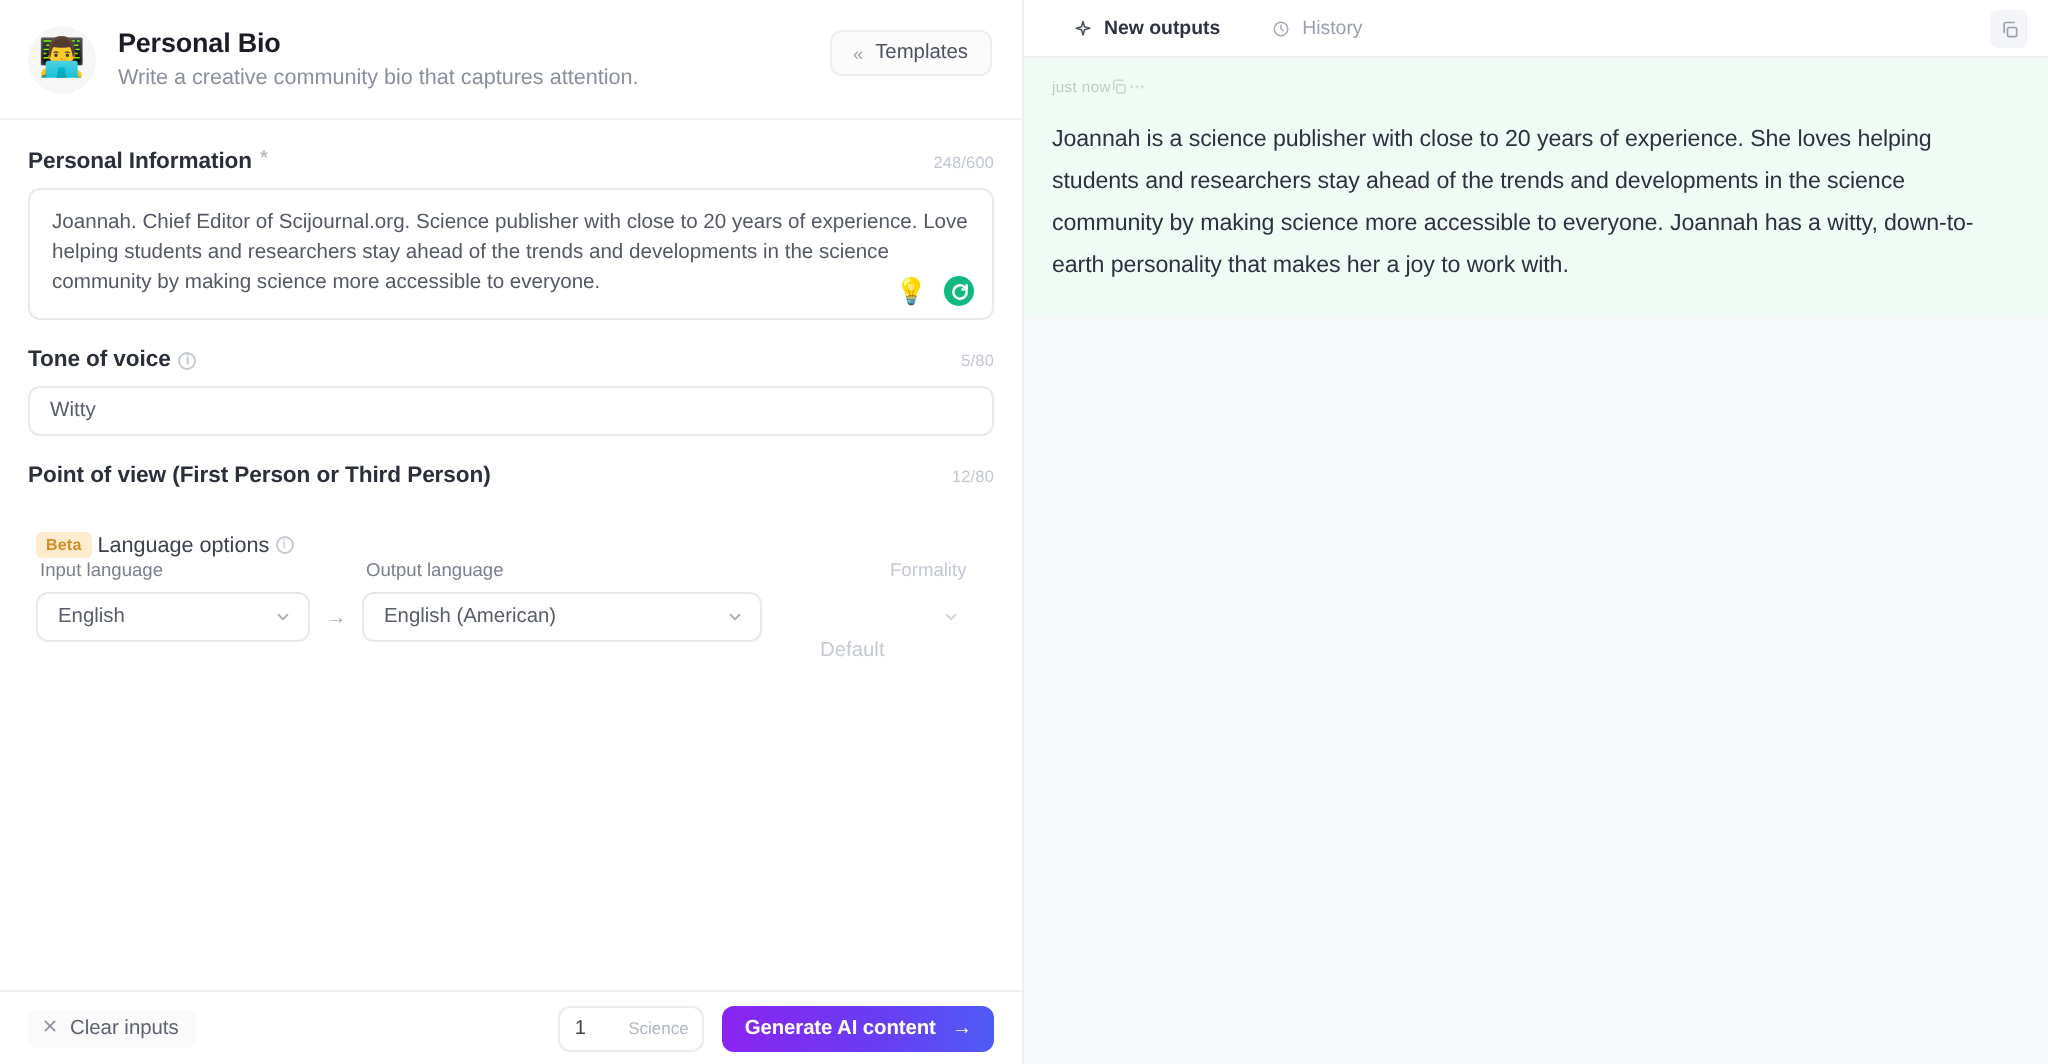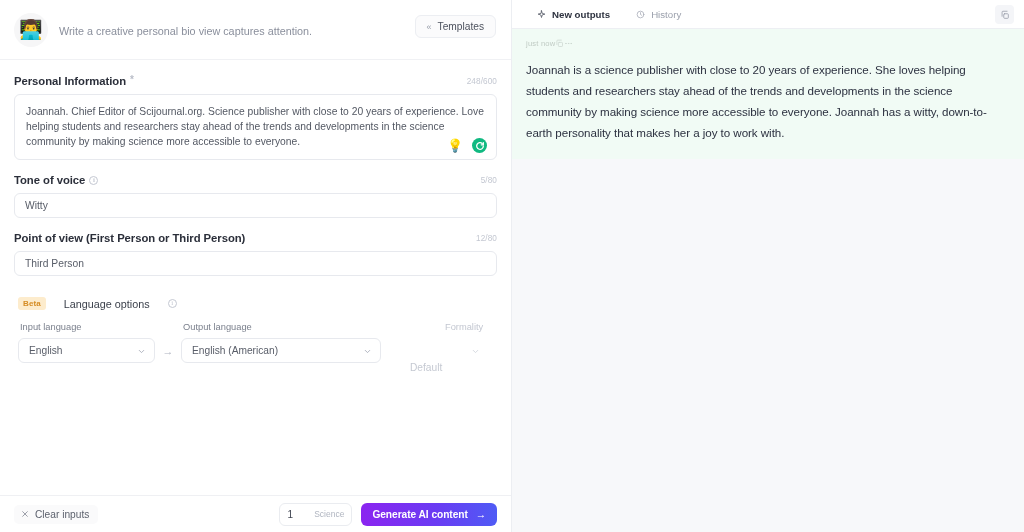--- a/index.html
+++ b/index.html
@@ -86,21 +86,21 @@
   }
 
   .input-box {
     border: 1px solid #e7e9ee; border-radius: 6px; background: #fff;
     height: 25px; display: flex; align-items: center; padding: 0 10px;
   }
   .input-box .val { font-size: 10.3px; color: #585d68; }
 
   
   .lang-sec { margin-top: 21px; }
-  .lang-head { display: flex; align-items: center; gap: 18px; margin-bottom: 12px; padding-left: 4px; }
+  .lang-head { display: flex; align-items: center; gap: 3px; margin-bottom: 1px; padding-left: 4px; }
   .badge-beta {
     background: #fdeccd; color: #d58c24; font-size: 8px; font-weight: 700;
     padding: 2px 5px; border-radius: 3px; letter-spacing: 0.1px; line-height: 9px;
   }
   .lang-title { font-size: 10.8px; color: #3b404b; font-weight: 500; }
 
   .lang-row { display: flex; align-items: flex-end; gap: 0; padding-left: 4px; }
   .lang-col { display: flex; flex-direction: column; }
   .col-a { width: 137px; }
   .col-b { width: 200px; }
@@ -204,21 +204,22 @@
 
 <div class="app">
 
   <div class="left">
 
     <div class="l-header">
       <div class="avatar">
         <span>👨‍💻</span>
       </div>
       <div class="h-texts">
-        <div class="h-sub">Write a creative personal bio view captures attention.</div>
+        <div class="h-title">Personal Bio</div>
+        <div class="h-sub">Write a creative community bio that captures attention.</div>
       </div>
     </div>
 
     <div class="l-body">
 
       <div class="field">
         <div class="field-head">
           <div class="field-label">
             <span>Personal Information</span>
             <span class="req">*</span>
@@ -252,23 +253,20 @@
         </div>
       </div>
 
       <div class="field">
         <div class="field-head">
           <div class="field-label">
             <span>Point of view (First Person or Third Person)</span>
           </div>
           <div class="counter">12/80</div>
         </div>
-        <div class="input-box">
-          <span class="val">Third Person</span>
-        </div>
       </div>
 
       <div class="lang-sec">
         <div class="lang-head">
           <span class="badge-beta">Beta</span>
           <span class="lang-title">Language options</span>
           <span class="info-icon">i</span>
         </div>
         <div class="lang-row">
 

